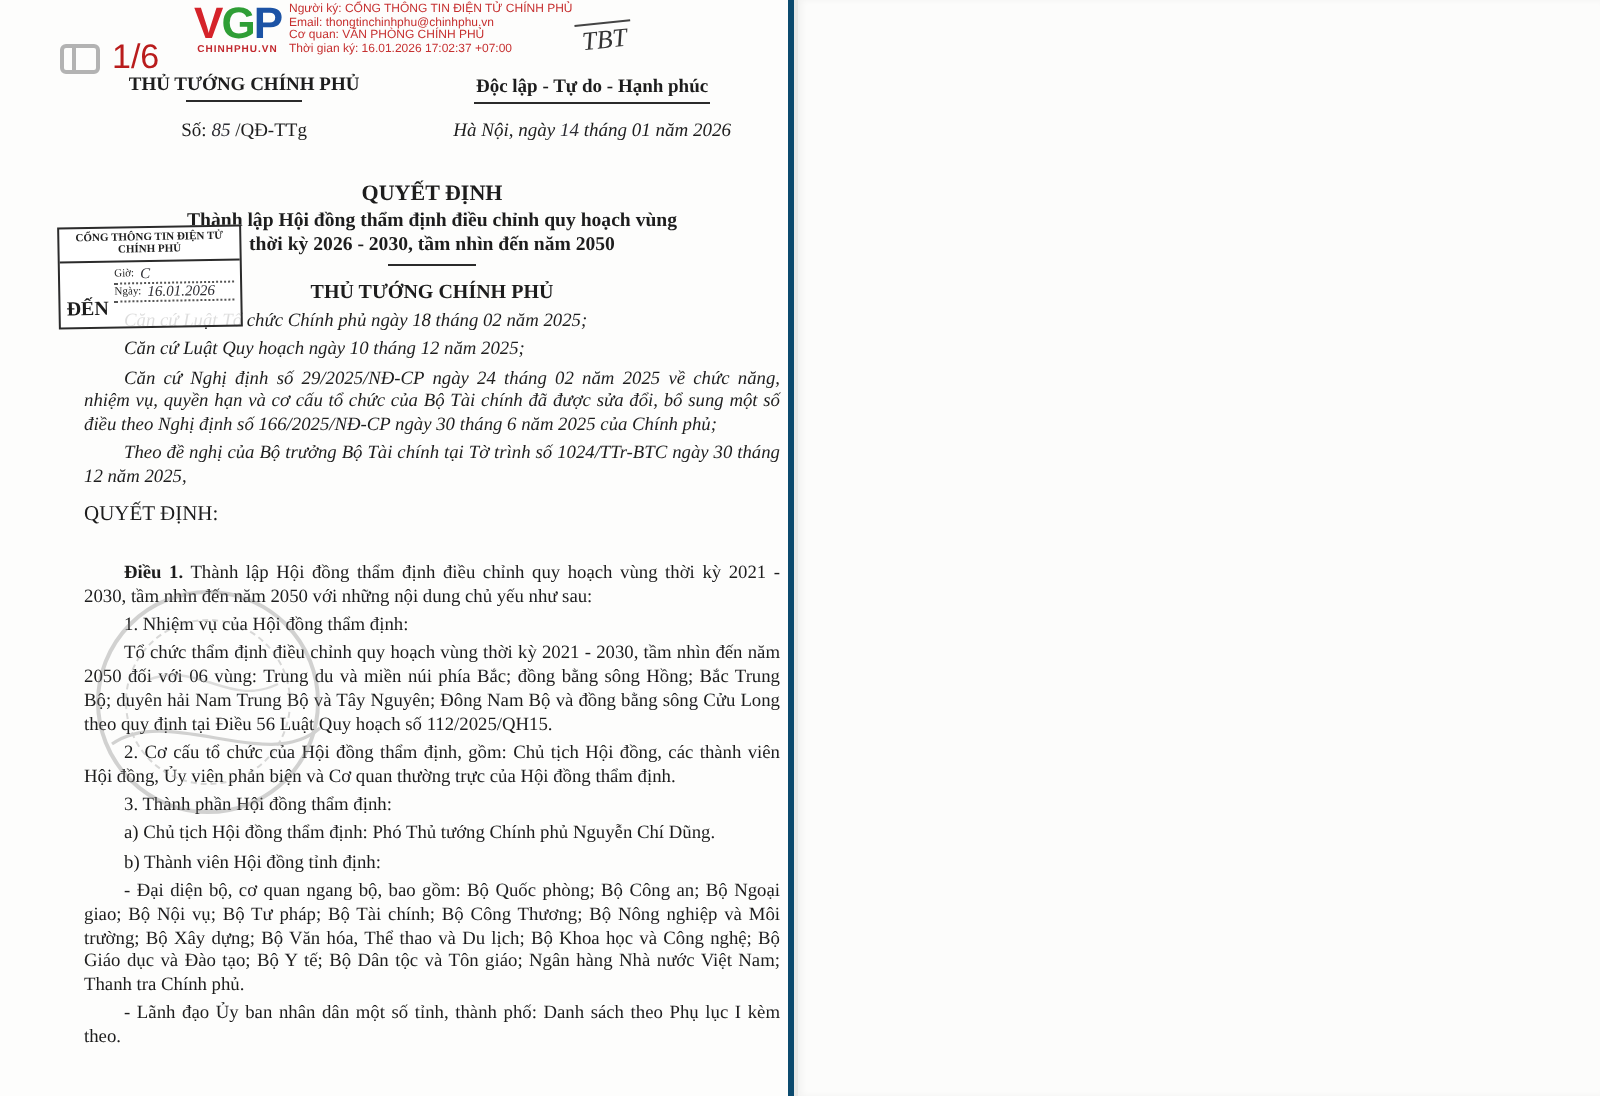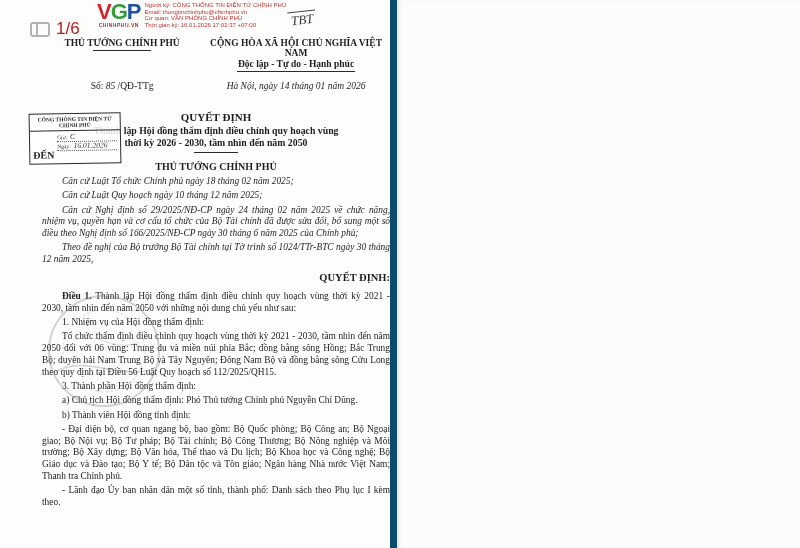--- a/index.html
+++ b/index.html
@@ -2,21 +2,21 @@
 <html><head>
 <meta charset="utf-8">
 <style>
   * { margin:0; padding:0; box-sizing:border-box; }
   html,body { width:800px; height:548px; overflow:hidden; background:#f2f2f1; }
   body { font-family:"Liberation Serif", serif; color:#1d1d1d; }
   #stage { position:relative; width:800px; height:548px; }
 
   
   .page { position:absolute; top:0; height:548px; background:#fdfdfc; }
-  #page1 { left:0; width:397px; border-right:7px solid #0c4a6e; }
+  #page1 { left:0; width:397px; border-right:3px solid #0c4a6e; }
   #page2 { left:399px; width:401px; background:#fcfcfb; box-shadow:inset 2px 0 3px rgba(0,0,0,.04); }
   .divider { position:absolute; left:397px; top:0; width:2px; height:548px; background:#e8e8e6; }
 
   
   #pageIndicator { position:absolute; left:30px; top:19px; display:flex; align-items:center; gap:6px;
     color:#b91c1c; font-family:"Liberation Sans", sans-serif; font-size:17px; cursor:pointer; }
   .pages-ico { width:20px; height:15px; border:2px solid #b3b3b3; border-radius:3px; position:relative; }
   .pages-ico:before { content:""; position:absolute; left:4px; top:0; bottom:0; width:2px; background:#b3b3b3; }
 
   
@@ -56,36 +56,35 @@
   .rule { border:none; border-top:1px solid #2b2b2b; margin:2px auto 0; }
   .rule-s { width:58px; } .rule-m { width:118px; } .rule-t { width:44px; margin-top:3px; }
   .numrow { display:flex; margin-top:9px; }
   .numcell { width:46%; text-align:center; font-size:9.5px; }
   .datecell { width:54%; text-align:center; font-size:9.5px; font-style:italic; }
   .doctype { text-align:center; font-weight:bold; font-size:11px; margin-top:20px; }
   .doctitle { text-align:center; font-weight:bold; font-size:9.8px; line-height:12px; margin-top:2px; }
   .authority { text-align:center; font-weight:bold; font-size:10px; margin:8px 0 4px; }
   .para { font-size:9.4px; line-height:11.8px; text-align:justify; text-indent:20px; margin-top:2.5px; }
   .recital { font-style:italic; }
-  .decides { text-align:right; font-weight:bold; font-size:10.5px; margin:6px 0 7px; text-indent:0; }
+  .decides { text-align:left; font-weight:normal; font-size:10.5px; margin:6px 0 18px; text-indent:0; }
 </style>
 </head>
 <body>
 
 <div id="stage">
 
   <div class="page" id="page1">
     <div class="p1col">
       <div class="hdrrow">
         <div class="hdr-left">
           <div class="hdr-issuer">THỦ TƯỚNG CHÍNH PHỦ</div>
           <hr class="rule rule-s">
         </div>
         <div class="hdr-right">
-          <div class="hdr-nat">CỘNG HÒA XÃ HỘI CHỦ NGHĨA VIỆT NAM</div>
           <div class="hdr-motto">Độc lập - Tự do - Hạnh phúc</div>
           <hr class="rule rule-m">
         </div>
       </div>
       <div class="numrow">
         <div class="numcell">
           <span>Số:</span>
           <span class="handwrit b">85</span>
           <span>/QĐ-TTg</span>
         </div>
@@ -106,20 +105,21 @@
       <p class="para recital">Căn cứ Luật Tổ chức Chính phủ ngày 18 tháng 02 năm 2025;</p>
       <p class="para recital">Căn cứ Luật Quy hoạch ngày 10 tháng 12 năm 2025;</p>
       <p class="para recital">Căn cứ Nghị định số 29/2025/NĐ-CP ngày 24 tháng 02 năm 2025 về chức năng, nhiệm vụ, quyền hạn và cơ cấu tổ chức của Bộ Tài chính đã được sửa đổi, bổ sung một số điều theo Nghị định số 166/2025/NĐ-CP ngày 30 tháng 6 năm 2025 của Chính phủ;</p>
       <p class="para recital">Theo đề nghị của Bộ trưởng Bộ Tài chính tại Tờ trình số 1024/TTr-BTC ngày 30 tháng 12 năm 2025,</p>
 
       <p class="para decides">QUYẾT ĐỊNH:</p>
 
       <p class="para"><b>Điều 1.</b> <span>Thành lập Hội đồng thẩm định điều chỉnh quy hoạch vùng thời kỳ 2021 - 2030, tầm nhìn đến năm 2050 với những nội dung chủ yếu như sau:</span></p>
       <p class="para">1. Nhiệm vụ của Hội đồng thẩm định:</p>
       <p class="para">Tổ chức thẩm định điều chỉnh quy hoạch vùng thời kỳ 2021 - 2030, tầm nhìn đến năm 2050 đối với 06 vùng: Trung du và miền núi phía Bắc; đồng bằng sông Hồng; Bắc Trung Bộ; duyên hải Nam Trung Bộ và Tây Nguyên; Đông Nam Bộ và đồng bằng sông Cửu Long theo quy định tại Điều 56 Luật Quy hoạch số 112/2025/QH15.</p>
+      <p class="para">2. Cơ cấu tổ chức của Hội đồng thẩm định, gồm: Chủ tịch Hội đồng, các thành viên Hội đồng, Ủy viên phản biện và Cơ quan thường trực của Hội đồng thẩm định.</p>
       <p class="para">3. Thành phần Hội đồng thẩm định:</p>
       <p class="para">a) Chủ tịch Hội đồng thẩm định: Phó Thủ tướng Chính phủ Nguyễn Chí Dũng.</p>
       <p class="para">b) Thành viên Hội đồng tỉnh định:</p>
       <p class="para">- Đại diện bộ, cơ quan ngang bộ, bao gồm: Bộ Quốc phòng; Bộ Công an; Bộ Ngoại giao; Bộ Nội vụ; Bộ Tư pháp; Bộ Tài chính; Bộ Công Thương; Bộ Nông nghiệp và Môi trường; Bộ Xây dựng; Bộ Văn hóa, Thể thao và Du lịch; Bộ Khoa học và Công nghệ; Bộ Giáo dục và Đào tạo; Bộ Y tế; Bộ Dân tộc và Tôn giáo; Ngân hàng Nhà nước Việt Nam; Thanh tra Chính phủ.</p>
       <p class="para">- Lãnh đạo Ủy ban nhân dân một số tỉnh, thành phố: Danh sách theo Phụ lục I kèm theo.</p>
     </div>
 
     <svg id="faintStamp" viewBox="0 0 120 118">
       <circle cx="60" cy="59" r="55" fill="none" stroke="#777" stroke-width="2"></circle>
       <circle cx="60" cy="59" r="41" fill="none" stroke="#888" stroke-width="1" stroke-dasharray="3 2"></circle>

